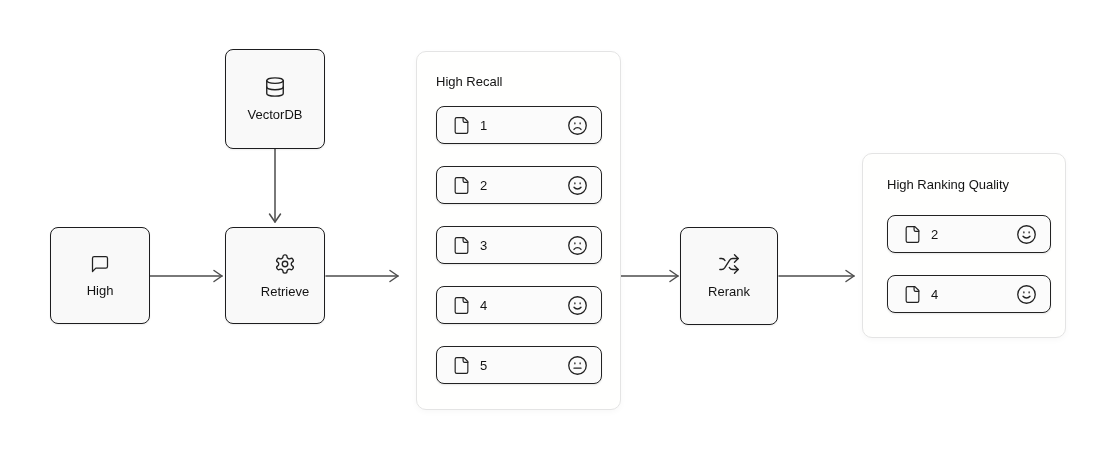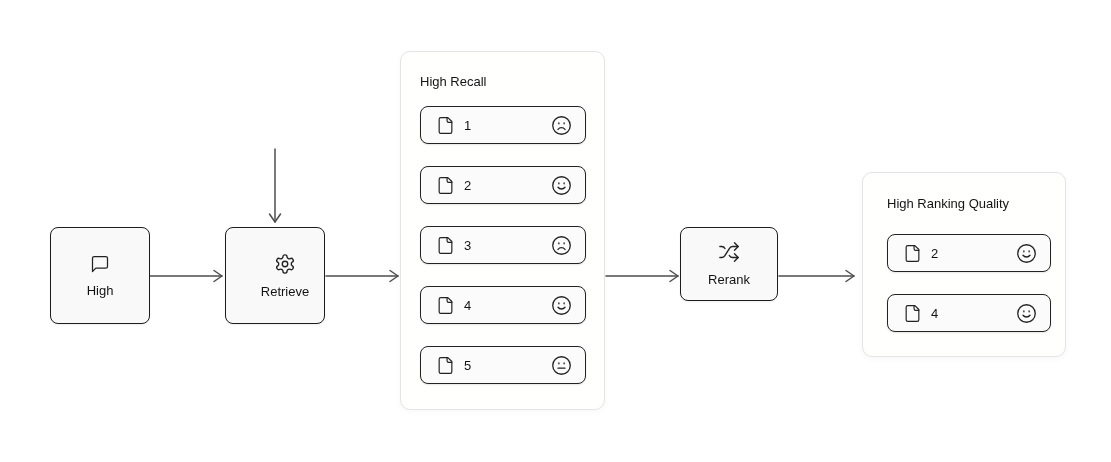--- a/index.html
+++ b/index.html
@@ -12,31 +12,31 @@
   
   .node{
     position:absolute;box-sizing:border-box;
     background:#f9f9f9;border:1px solid #1d1d1f;border-radius:8px;
     display:flex;flex-direction:column;align-items:center;justify-content:center;gap:9px;
     box-shadow:0 1px 2px rgba(0,0,0,0.07);
   }
   #node-query{left:50px;top:227px;width:100px;height:97px;}
   #node-vectordb{left:225px;top:49px;width:100px;height:100px;}
   #node-retrieve{left:225px;top:227px;width:100px;height:97px;padding-left:20px;}
-  #node-rerank{left:680px;top:227px;width:98px;height:74px;}
+  #node-rerank{left:680px;top:227px;width:98px;height:98px;}
   .node-label{font-size:13px;line-height:15px;}
 
   
   .panel{
     position:absolute;box-sizing:border-box;background:#fffffe;
     border:1px solid #e4e4e4;border-radius:10px;
     box-shadow:0 2px 6px rgba(0,0,0,0.03);
   }
-  #panel-recall{left:400px;top:51px;width:205px;height:359px;padding:22px 18px 12px 19px;}
-  #panel-ranking{left:862px;top:172px;width:204px;height:185px;padding:23px 14px 0 24px;}
+  #panel-recall{left:416px;top:51px;width:205px;height:359px;padding:22px 18px 12px 19px;}
+  #panel-ranking{left:862px;top:153px;width:204px;height:185px;padding:23px 14px 0 24px;}
   .panel-title{font-size:13px;line-height:15px;font-weight:500;}
   #panel-recall .panel-title{margin-bottom:17px;}
   #panel-ranking .panel-title{margin-bottom:23px;}
 
   
   .doc-row{
     box-sizing:border-box;height:38px;margin-bottom:22px;
     background:#fbfbfb;border:1px solid #232323;border-radius:8px;
     display:flex;align-items:center;padding:0 13px 0 15px;
     box-shadow:0 1px 2px rgba(0,0,0,0.10);
@@ -87,20 +87,28 @@
     </g>
   </svg>
 
   <div class="node" id="node-query">
     <svg class="ic node-ic" viewBox="0 0 24 24">
       <path d="M21 15a2 2 0 0 1-2 2H7l-4 4V5a2 2 0 0 1 2-2h14a2 2 0 0 1 2 2z"></path>
     </svg>
     <span class="node-label">High</span>
   </div>
 
+  <div class="node" id="node-vectordb">
+    <svg class="ic node-ic" viewBox="0 0 24 24">
+      <ellipse cx="12" cy="5" rx="9" ry="3"></ellipse>
+      <path d="M3 5v14a9 3 0 0 0 18 0V5"></path>
+      <path d="M3 12a9 3 0 0 0 18 0"></path>
+    </svg>
+    <span class="node-label">VectorDB</span>
+  </div>
 
   <div class="node" id="node-retrieve">
     <svg class="ic node-ic" viewBox="0 0 24 24">
       <path d="M12.22 2h-.44a2 2 0 0 0-2 2v.18a2 2 0 0 1-1 1.73l-.43.25a2 2 0 0 1-2 0l-.15-.08a2 2 0 0 0-2.73.73l-.22.38a2 2 0 0 0 .73 2.73l.15.1a2 2 0 0 1 1 1.72v.51a2 2 0 0 1-1 1.74l-.15.09a2 2 0 0 0-.73 2.73l.22.38a2 2 0 0 0 2.73.73l.15-.08a2 2 0 0 1 2 0l.43.25a2 2 0 0 1 1 1.73V20a2 2 0 0 0 2 2h.44a2 2 0 0 0 2-2v-.18a2 2 0 0 1 1-1.73l.43-.25a2 2 0 0 1 2 0l.15.08a2 2 0 0 0 2.73-.73l.22-.39a2 2 0 0 0-.73-2.73l-.15-.08a2 2 0 0 1-1-1.74v-.5a2 2 0 0 1 1-1.74l.15-.09a2 2 0 0 0 .73-2.73l-.22-.38a2 2 0 0 0-2.73-.73l-.15.08a2 2 0 0 1-2 0l-.43-.25a2 2 0 0 1-1-1.73V4a2 2 0 0 0-2-2z"></path>
       <circle cx="12" cy="12" r="3"></circle>
     </svg>
     <span class="node-label">Retrieve</span>
   </div>
 
   <div class="node" id="node-rerank">

